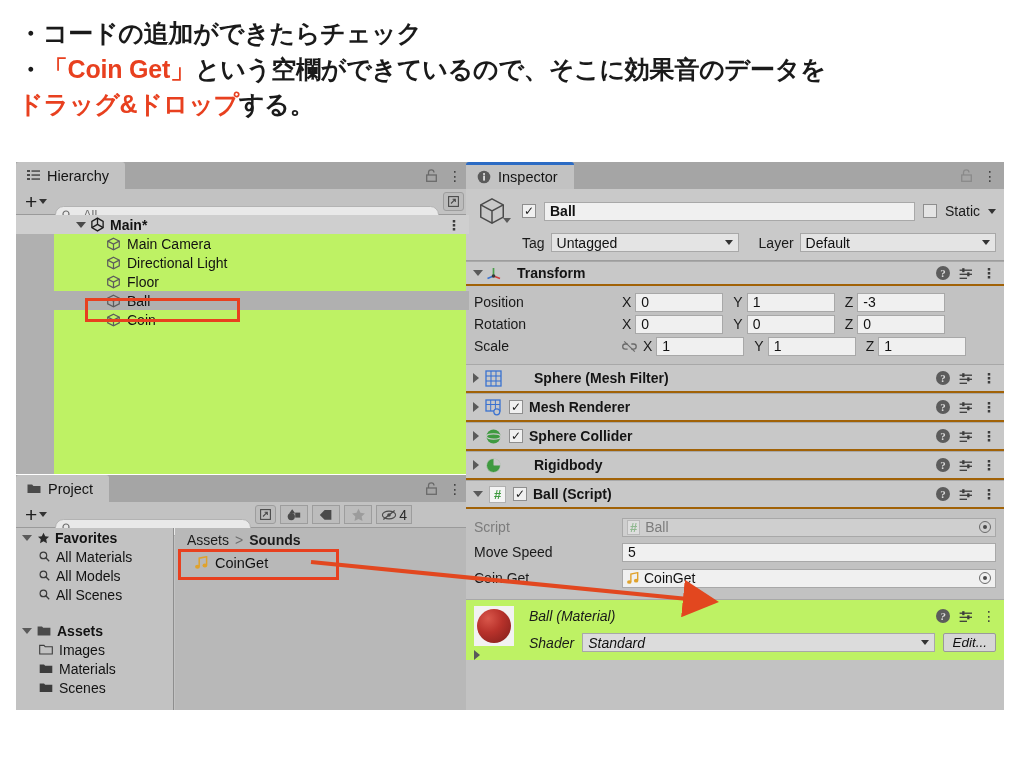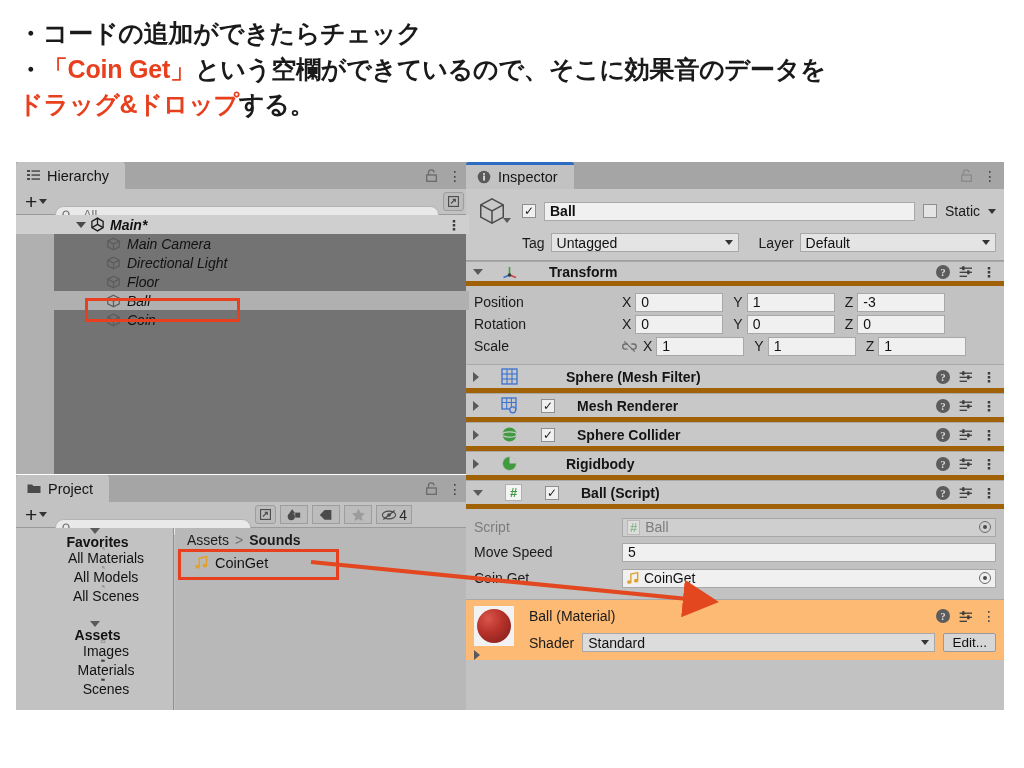--- a/index.html
+++ b/index.html
@@ -61,39 +61,39 @@
     border: 1px solid #b3b3b3; border-radius: 9px;
     display: flex; align-items: center; padding: 0 6px; gap: 11px;
     font-size: 12.5px; color: #6e6e6e; margin-top: 26px;
   }
   .tool-sq {
     width: 21px; height: 19px; border: 1px solid #9d9d9d; background: #bcbcbc;
     display: flex; align-items: center; justify-content: center;
   }
 
   
-  .hier-body { position: absolute; left:0; right:0; top: 53px; bottom: 0; background: #737373; overflow: hidden; font-style: italic; }
+  .hier-body { position: absolute; left:0; right:0; top: 53px; bottom: 0; background: #bef264; overflow: hidden; }
   .hier-gutter { position: absolute; left: 0; top: 0; width: 38px; bottom: 0; background: #b0b0b0; }
   .hrow {
     position: relative; height: 19px; display: flex; align-items: center;
     font-size: 14px; color: #121212; z-index: 2;
   }
   .hrow.root { background: #cfcfcf; font-weight: 700; }
   .hrow.sel { background: #b0b0b0; }
   .hrow .tri {
     width: 0; height: 0; margin-right: 4px;
     border-left: 5px solid transparent; border-right: 5px solid transparent;
     border-top: 6px solid #4a4a4a;
   }
   .dots3 { font-size: 14px; color: #3c3c3c; letter-spacing: 0; line-height: 6px; }
 
   
   .proj-left { position: absolute; left: 0; top: 53px; width: 158px; bottom: 0; background: #c2c2c2; border-right: 1px solid #8e8e8e;}
   .proj-right { position: absolute; left: 159px; right: 0; top: 53px; bottom: 0; background: #b8b8b8; }
-  .prow { height: 19px; display: flex; align-items: center; font-size: 14px; color: #121212; padding-left: 6px; flex-direction: column; }
+  .prow { height: 19px; display: flex; align-items: center; font-size: 14px; color: #121212; padding-left: 6px; }
   .prow.hdr { font-weight: 700; }
   .crumb { height: 24px; display: flex; align-items: center; gap: 6px; font-size: 14px; padding-left: 12px; color: #1c1c1c; background: #b8b8b8;}
   .crumb b { font-weight: 700; }
   .asset-item { height: 22px; display: flex; align-items: center; gap: 7px; font-size: 14.5px; padding-left: 20px; color: #111; }
 
   
   .insp-body { position: absolute; left:0; right:0; top:27px; bottom:0; background: #c2c2c2; overflow:hidden; }
   .insp-head { background: #c9c9c9; padding: 7px 8px 8px 8px; border-bottom: 1px solid #9d9d9d;}
   .row-flex { display: flex; align-items: center; }
   .chk {
@@ -107,22 +107,22 @@
   }
   .dropdown {
     height: 19px; background: #e4e4e4; border: 1px solid #a8a8a8;
     display: flex; align-items: center; justify-content: space-between;
     padding: 0 5px; font-size: 14px; color: #111;
   }
   .lbl { font-size: 14px; color: #1a1a1a; }
 
   .comp-hdr {
     height: 25px; background: #c8c8c8; display: flex; align-items: center;
-    gap: 18px; padding: 0 8px 0 7px;
-    border-top: 1px solid #a8a8a8; border-bottom: 5px solid #a16207;
+    gap: 2px; padding: 0 8px 0 7px;
+    border-top: 1px solid #a8a8a8; border-bottom: 2px solid #a16207;
     font-size: 14px; font-weight: 700; color: #141414;
   }
   .comp-hdr .spacer { flex: 1; }
   .hdr-icons { display: flex; align-items: center; gap: 9px; }
   .tri-r { width:0;height:0;border-top:5px solid transparent;border-bottom:5px solid transparent;border-left:6px solid #5a5a5a; }
   .tri-d { width:0;height:0;border-left:5.5px solid transparent;border-right:5.5px solid transparent;border-top:6.5px solid #5a5a5a; }
 
   .comp-body { background: #c2c2c2; padding: 5px 8px 7px 8px; }
   .prop-row { display: flex; align-items: center; height: 22px; }
   .prop-label { width: 148px; font-size: 14px; color: #1a1a1a; }
@@ -680,21 +680,21 @@
               </svg>
               <span>CoinGet</span>
               <span style="flex:1"></span>
               <span class="radio-o">
                   <i></i>
                 </span>
             </div>
           </div>
         </div>
 
-        <div style="background:#fdba74;border-top:1px solid #a8a8a8;padding:6px 8px 8px 8px;">
+        <div style="background:#bef264;border-top:1px solid #a8a8a8;padding:6px 8px 8px 8px;font-style:italic;">
           <div class="row-flex" style="align-items:flex-start;gap:9px;">
             <div style="position:relative;width:46px;">
               <div class="matsphere">
                 <div class="matball"></div>
               </div>
               <span class="tri-r" style="position:absolute;left:0;bottom:-14px;"></span>
             </div>
             <div style="flex:1;">
               <div class="row-flex" style="height:20px;">
                 <span style="font-size:14px;color:#1a1a1a;">Ball (Material)</span>

